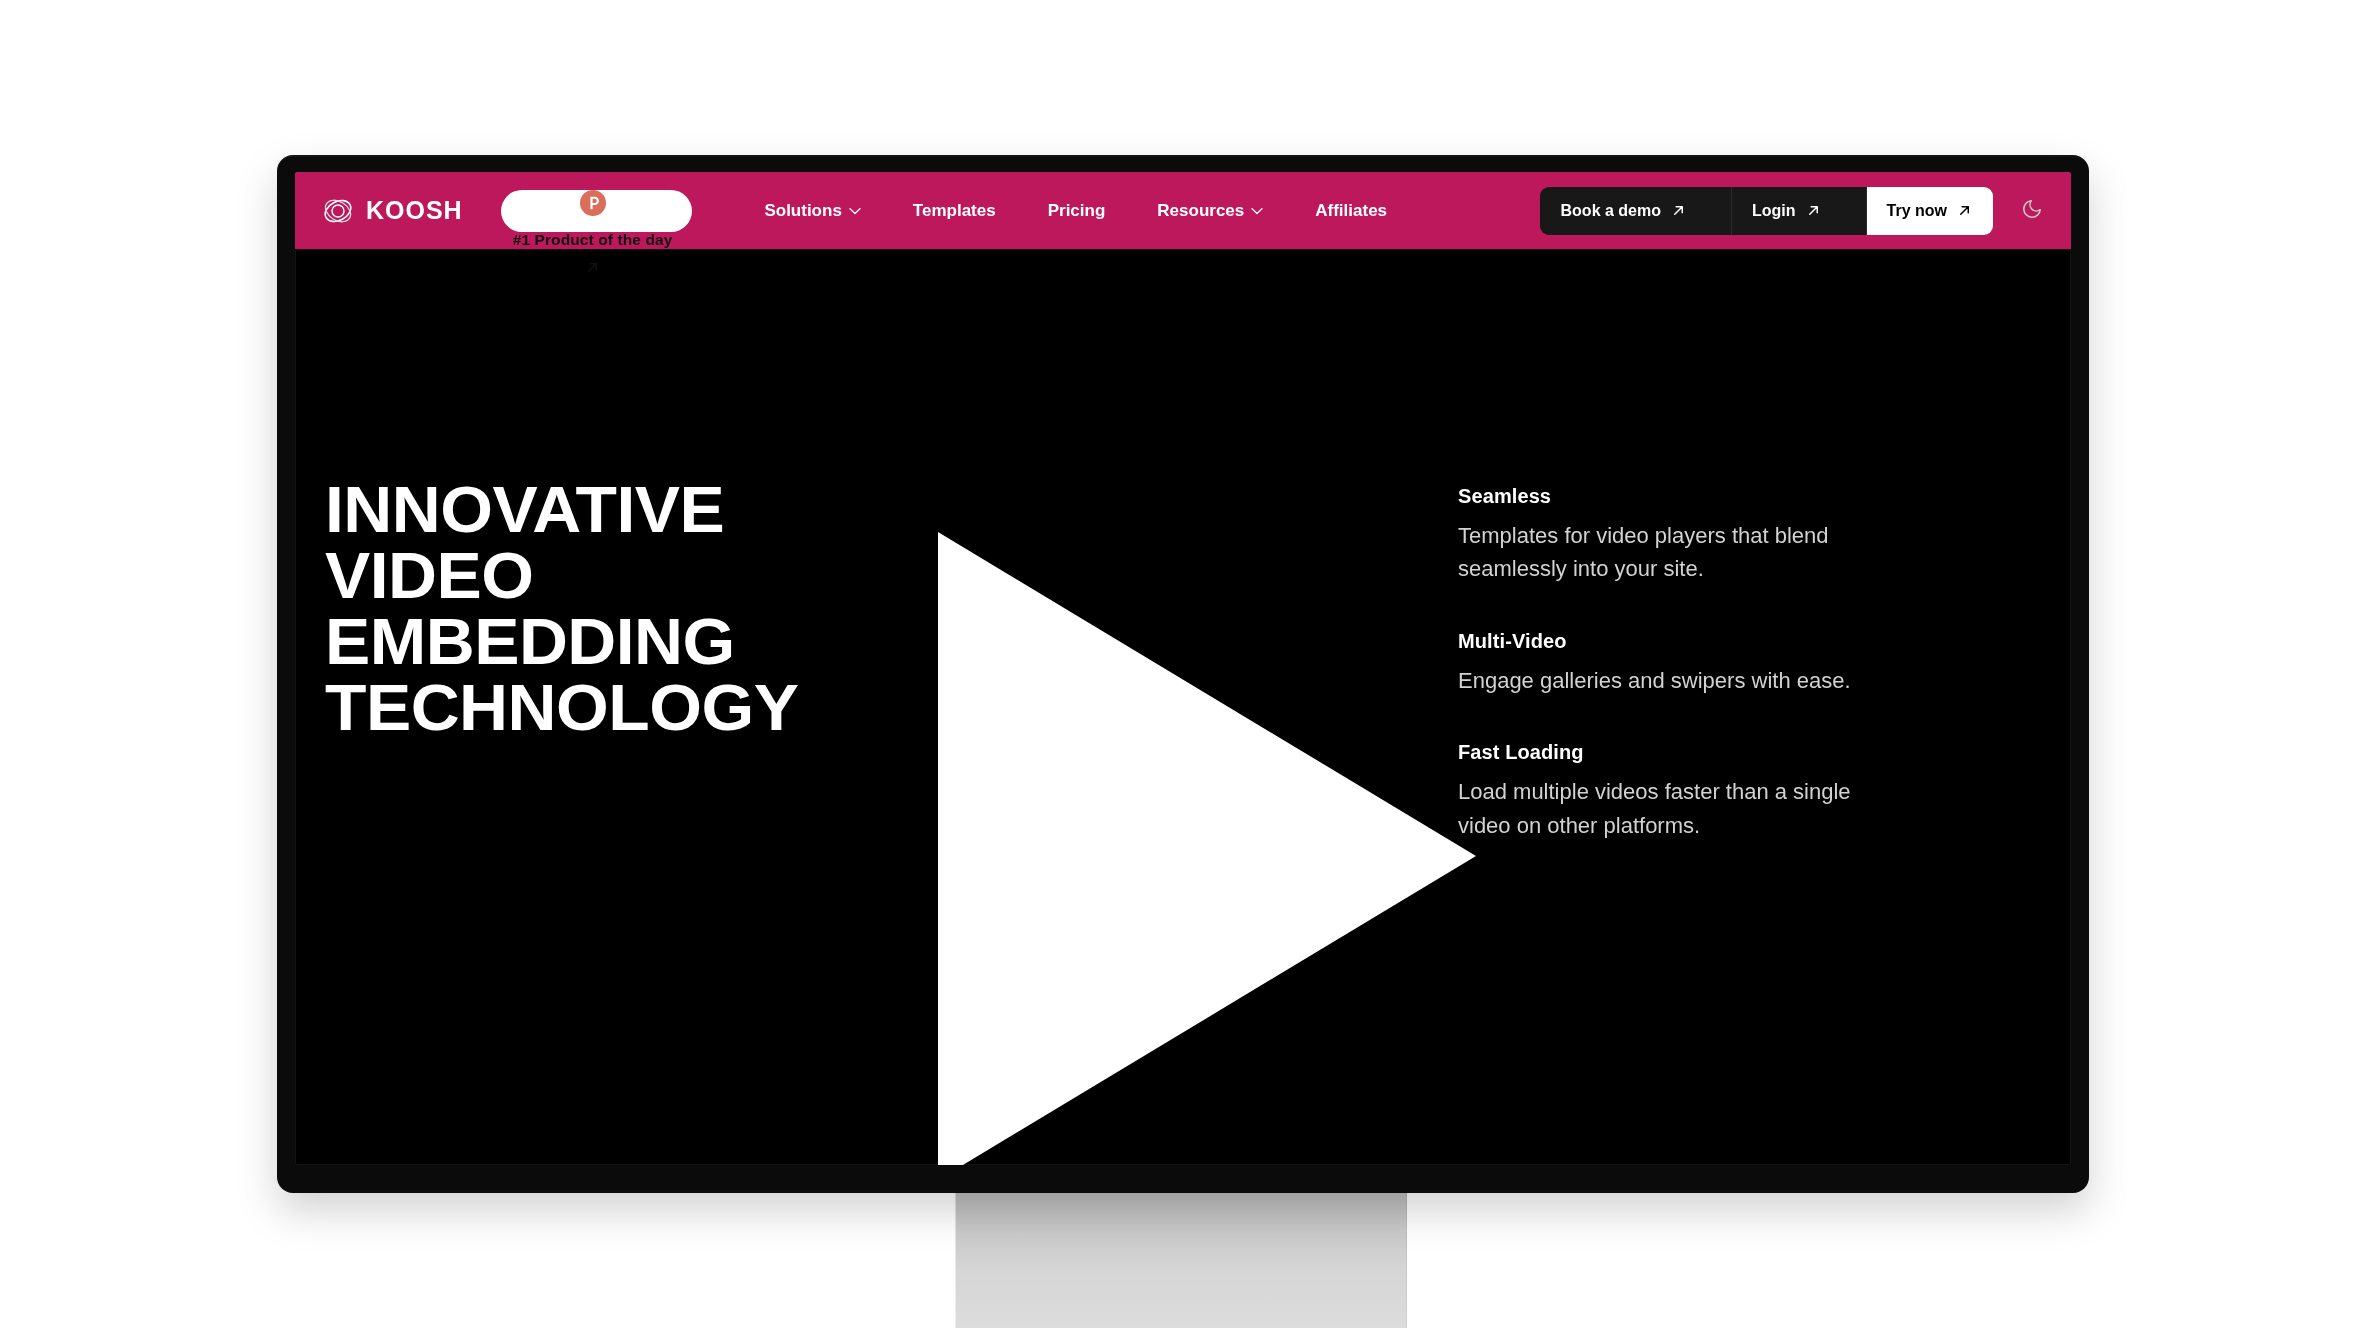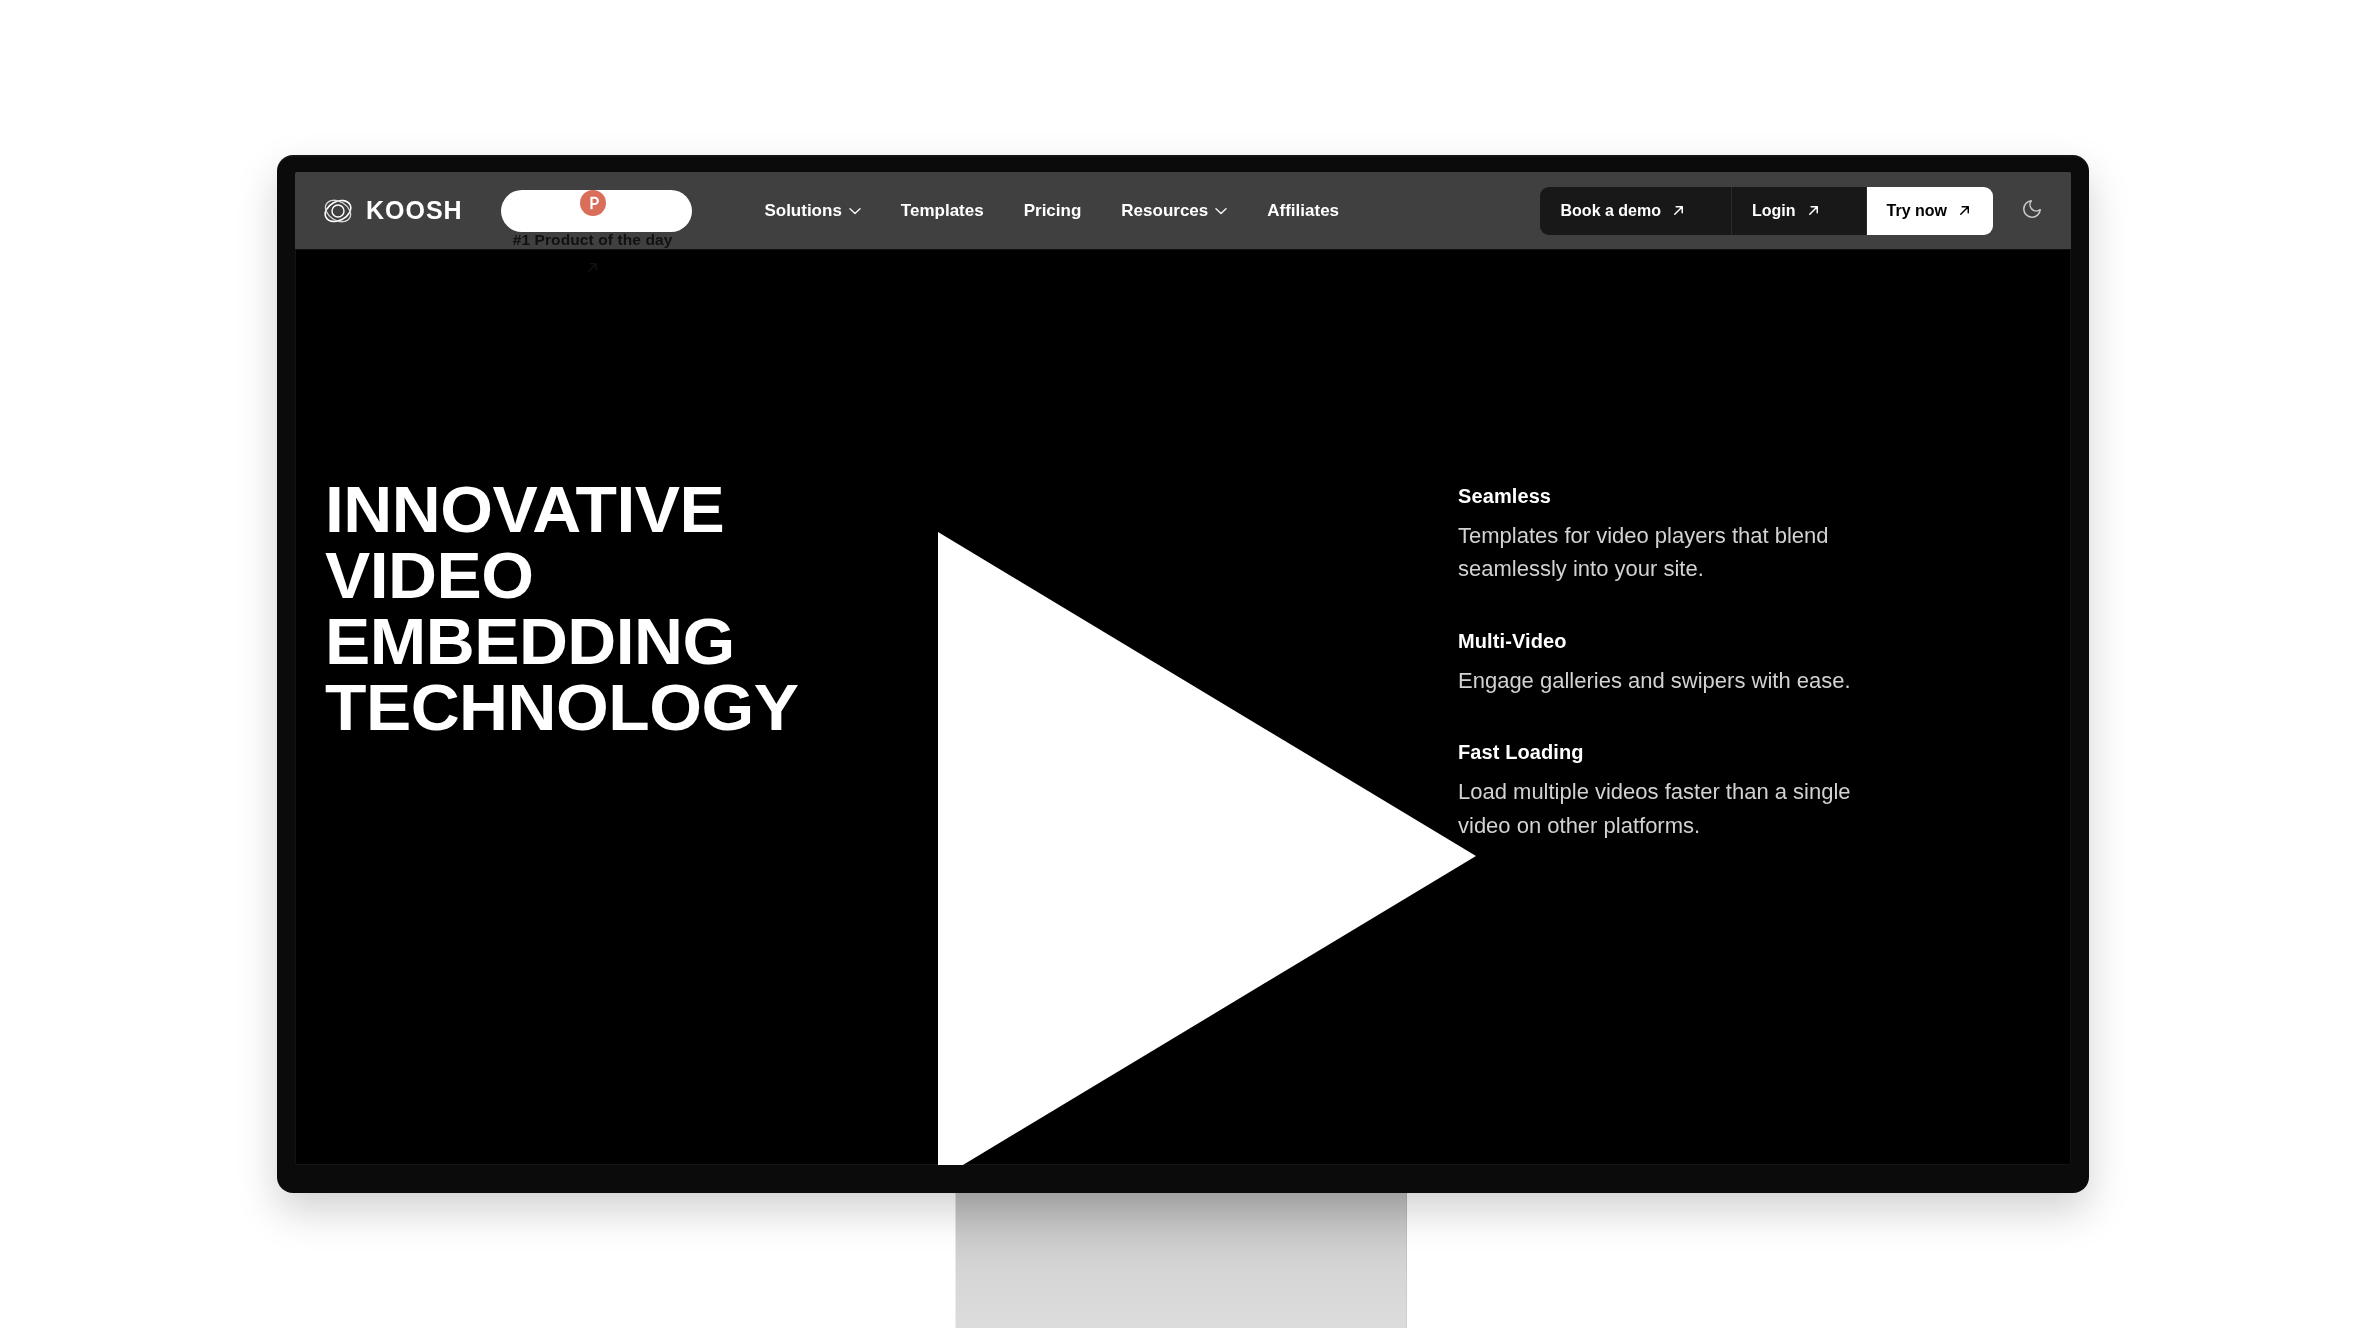--- a/index.html
+++ b/index.html
@@ -29,21 +29,21 @@
     overflow:hidden;
     border-radius:2px;
     box-shadow: inset 0 0 0 1px #141414;
   }
 
   
   #site-nav{
     position:absolute; left:0; top:0; width:100%; height:78px;
     display:flex; align-items:center;
     padding:0 22px 0 28px;
-    background:#404040;
+    background:#be185d;
     border-bottom:1px solid #0f0f0f;
   }
   .brand{ display:flex; align-items:center; gap:13px; flex:0 0 auto; }
   .brand-logo{ width:30px; height:30px; display:block; }
   .brand-name{
     color:#fff; font-size:25px; font-weight:700; letter-spacing:1.0px;
   }
 
   .ph-badge{
     display:flex; align-items:center; gap:11px;
@@ -51,21 +51,21 @@
     background:#fff; color:#111;
     border-radius:999px;
     height:42px; padding:0 20px 0 12px;
     white-space:nowrap;
     flex-direction:column;
   }
   .ph-mark{ width:26px; height:26px; flex:0 0 auto; }
   .ph-label{ font-size:15.5px; font-weight:700; letter-spacing:.1px; }
   .arrow-ne{ display:inline-block; width:15px; height:15px; flex:0 0 auto; }
 
-  .nav-links{ display:flex; align-items:center; gap:0; margin-left:52px; }
+  .nav-links{ display:flex; align-items:center; gap:12px; margin-left:52px; }
   .nav-link{
     display:flex; align-items:center; gap:7px;
     color:#ffffff; font-size:17px; font-weight:600;
     padding:0 20px; height:44px; cursor:pointer; white-space:nowrap;
   }
   .chev{ width:12px; height:8px; display:block; opacity:.95; }
 
   .nav-actions{ margin-left:auto; display:flex; align-items:center; gap:0; }
   .btn-group{
     display:flex; align-items:stretch;

